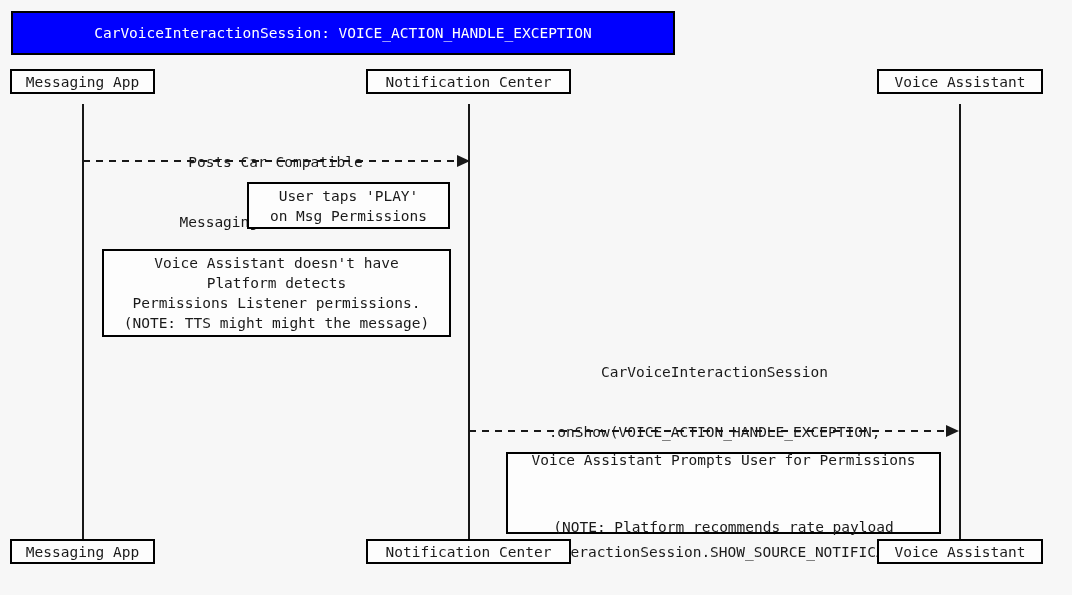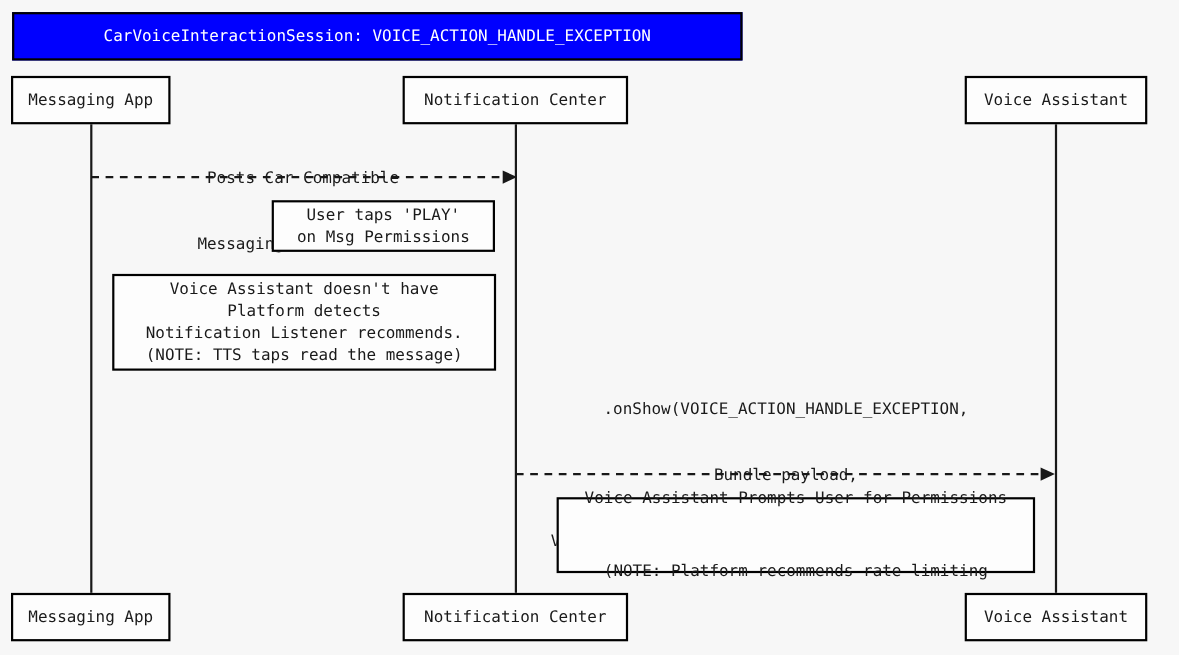--- a/index.html
+++ b/index.html
@@ -45,21 +45,21 @@
     position: absolute;
     box-sizing: border-box;
     background: #FDFDFD;
     border: 2px solid #000000;
     display: flex;
     align-items: center;
     justify-content: center;
     color: #1a1a1a;
     font-size: 14.5px;
     white-space: pre;
-    height: 44px;
+    height: 25px;
   }
 
   
   .lifeline {
     position: absolute;
     width: 2px;
     background: #181818;
   }
 
   
@@ -131,38 +131,39 @@
   </svg>
 
   <div class="note" style="left:247px; top:182px; width:203px; height:47px;">
     <span>User taps 'PLAY'</span>
     <span>on Msg Permissions</span>
   </div>
 
   <div class="note" style="left:102px; top:249px; width:349px; height:88px;">
     <span>Voice Assistant doesn't have</span>
     <span>Platform detects</span>
-    <span>Notification Listener recommends.</span>
-    <span>(NOTE: TTS taps read the message)</span>
+    <span>Permissions Listener permissions.</span>
+    <span>(NOTE: TTS might might the message)</span>
   </div>
 
   <div class="msg-label" style="left:470px; top:322px; width:489px;">
+    <span>CarVoiceInteractionSession</span>
     <span>.onShow(VOICE_ACTION_HANDLE_EXCEPTION,</span>
     <span>Bundle payload,</span>
     <span>VoiceInteractionSession.SHOW_SOURCE_NOTIFICATION)</span>
   </div>
 
   <svg class="arrow-svg" style="left:468px; top:422px;" width="505" height="18">
     <line x1="1" y1="9" x2="478" y2="9" stroke="#181818" stroke-width="2" stroke-dasharray="7,6"></line>
     <polygon points="491,9 478,3 478,15" fill="#181818"></polygon>
   </svg>
 
-  <div class="note" style="left:506px; top:452px; width:435px; height:69px;gap:47px;">
+  <div class="note" style="left:506px; top:452px; width:435px; height:82px;gap:47px;">
     <span>Voice Assistant Prompts User for Permissions</span>
-    <span>(NOTE: Platform recommends rate limiting</span>
+    <span>(NOTE: Platform recommends rate payload</span>
   </div>
 
   <div class="participant" style="left:10px; top:539px; width:145px;">
     <span>Messaging App</span>
   </div>
   <div class="participant" style="left:366px; top:539px; width:205px;">
     <span>Notification Center</span>
   </div>
   <div class="participant" style="left:877px; top:539px; width:166px;">
     <span>Voice Assistant</span>

